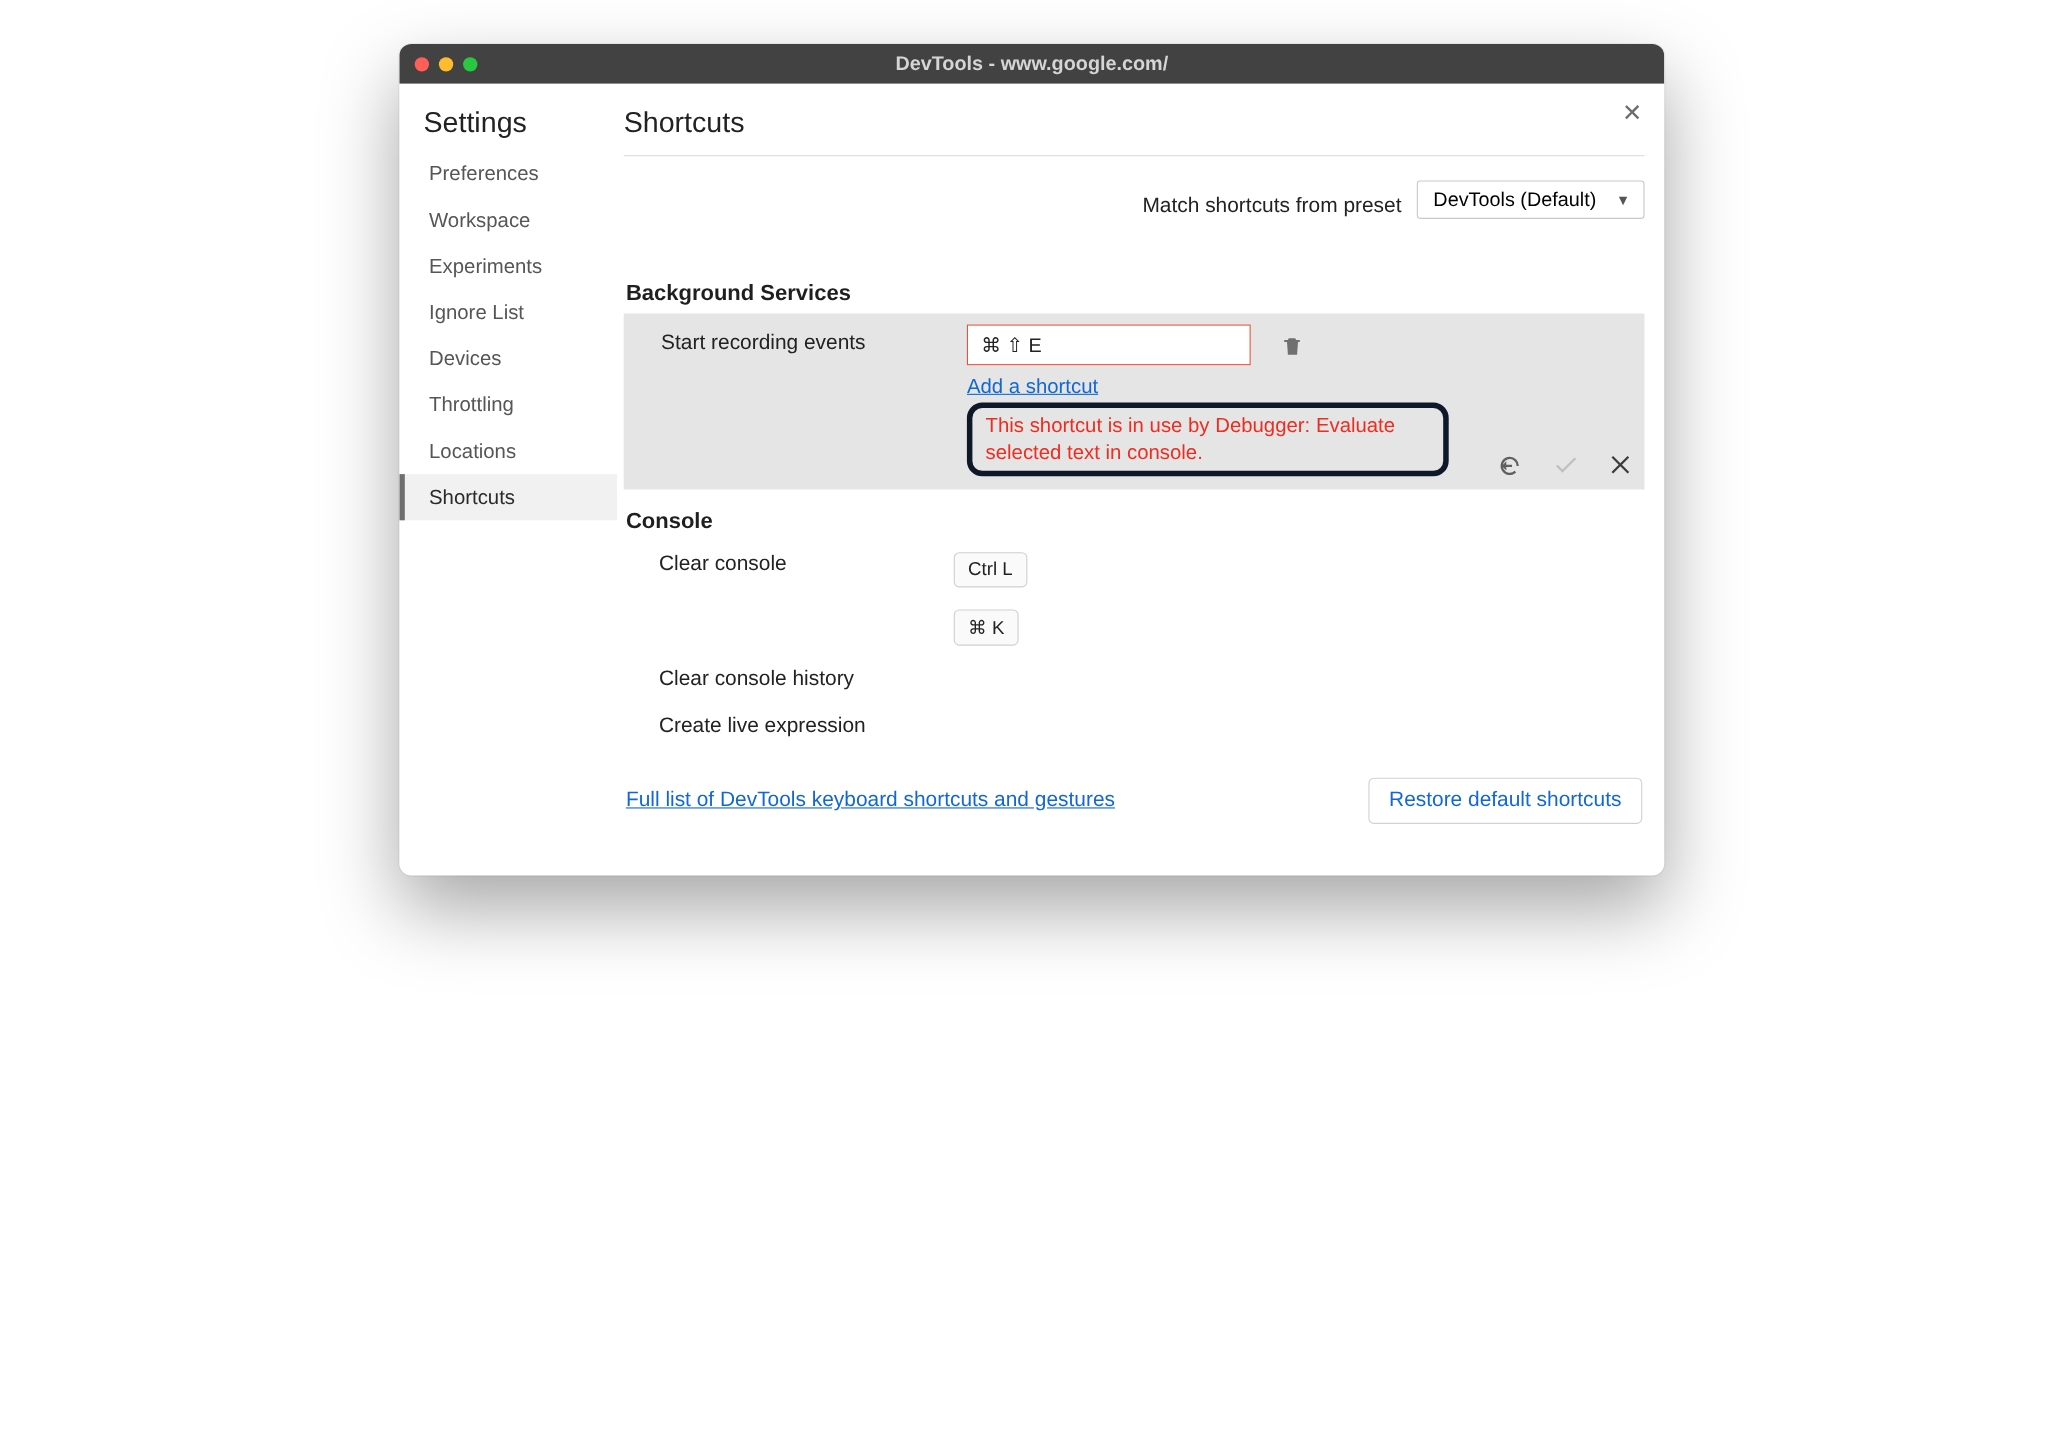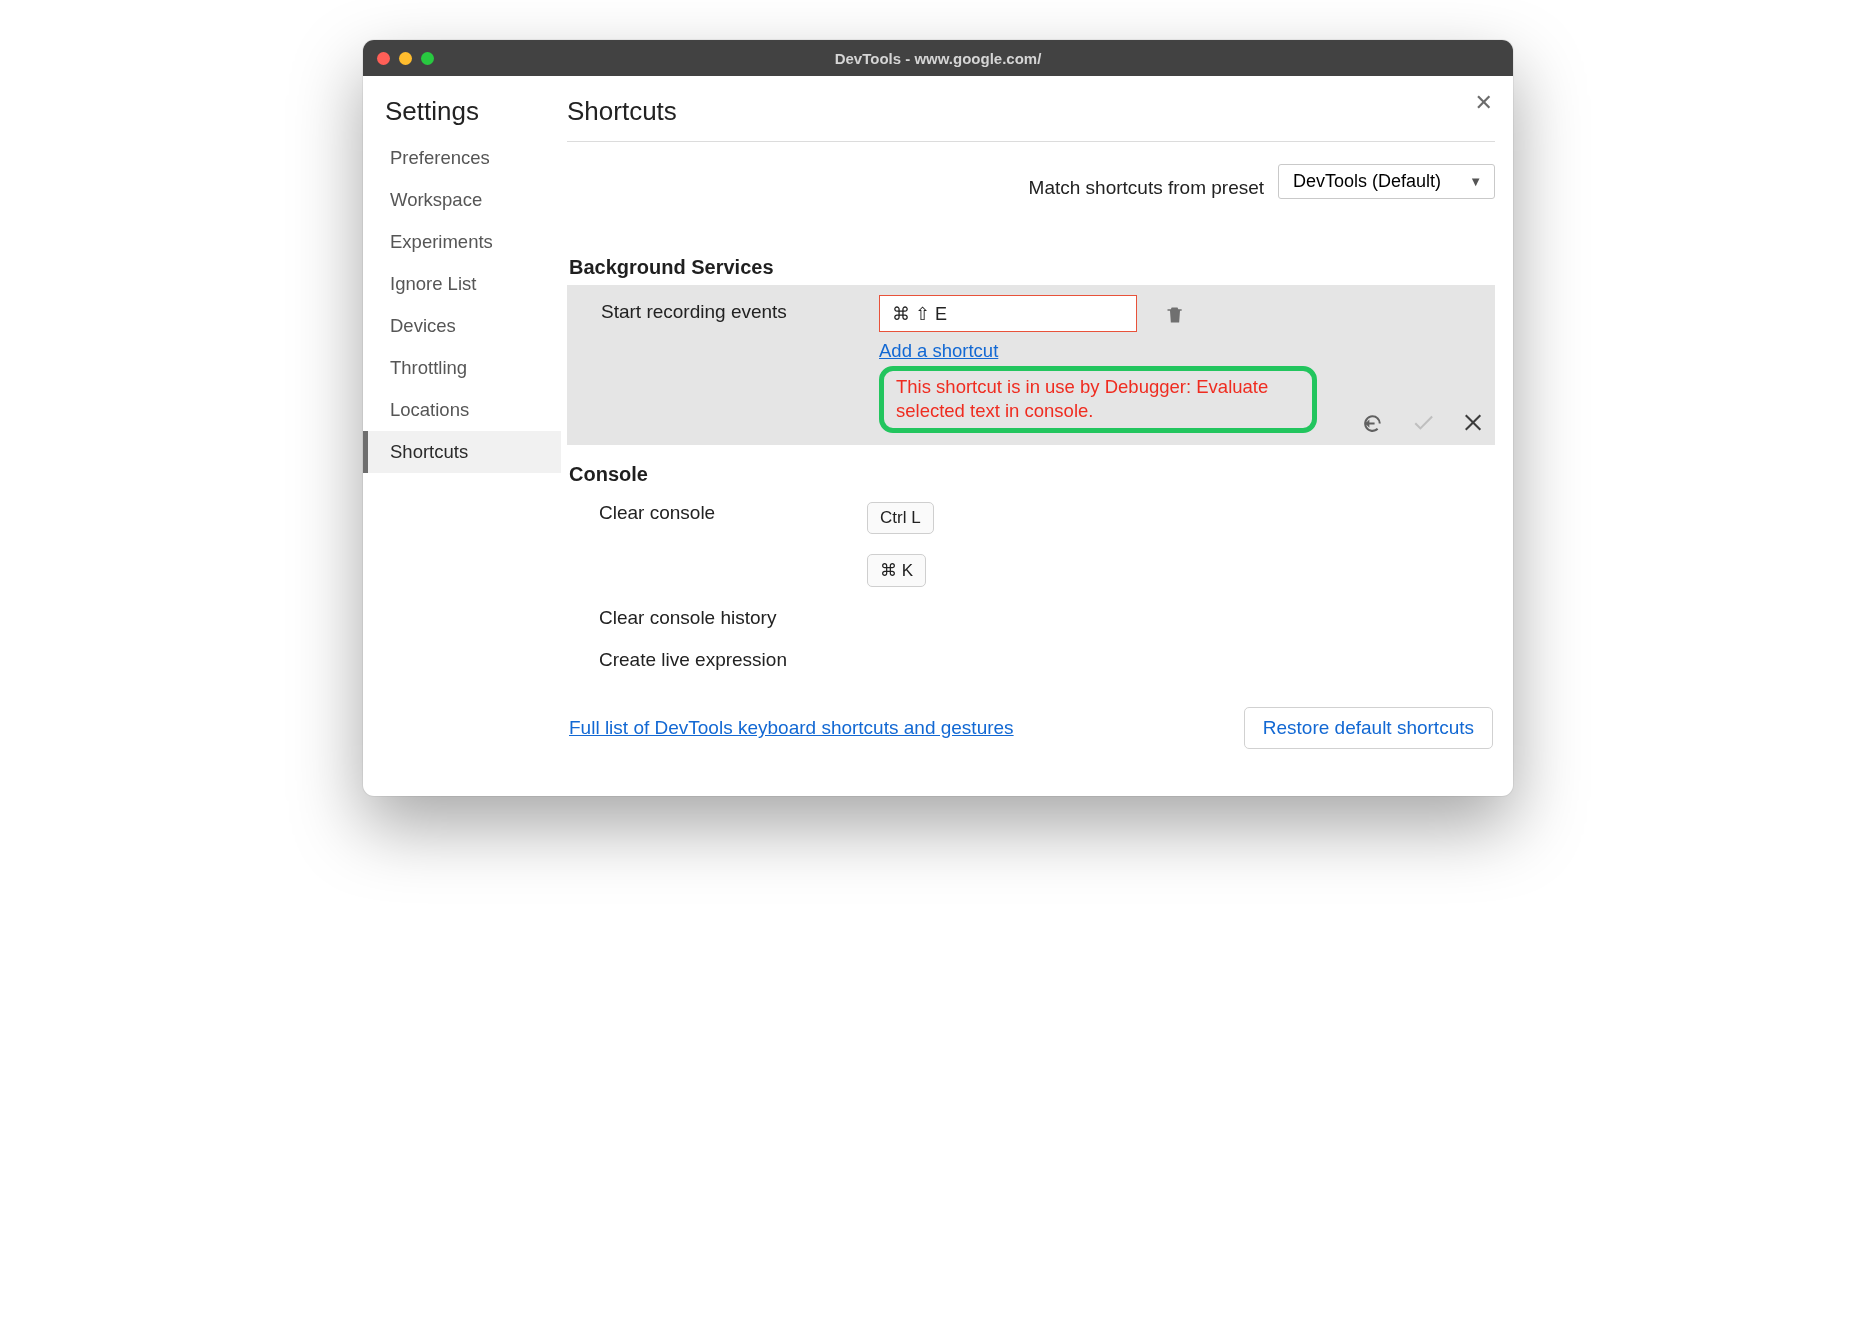--- a/index.html
+++ b/index.html
@@ -27,21 +27,21 @@
       padding: 0 14px;
       position: relative;
     }
     .traffic-lights { display: flex; gap: 9px; }
     .tl { width: 13px; height: 13px; border-radius: 50%; }
     .tl-close    { background: #ff5f57; }
     .tl-minimize { background: #ffbd2e; }
     .tl-zoom     { background: #28c940; }
     .titlebar-title {
       position: absolute; left: 0; right: 0; text-align: center;
-      color: #d5d5d5; font-size: 15px; font-weight: 600;
+      color: #d5d5d5; font-size: 18px; font-weight: 600;
       pointer-events: none;
     }
     .content {
       display: flex;
       position: relative;
       min-height: 720px;
     }
     .close-x {
       position: absolute; top: 14px; right: 20px;
       font-size: 22px; color: #6c6c6c; cursor: pointer;
@@ -71,21 +71,21 @@
       font-size: 26px; font-weight: 400; color: #222;
       padding-bottom: 14px;
     }
     .hr { border: none; border-top: 1px solid #dcdcdc; margin-bottom: 22px; }
     .preset-row {
       display: flex; justify-content: flex-end; align-items: flex-end;
       gap: 14px; margin-bottom: 57px;
     }
     .preset-label { font-size: 19px; color: #222; }
     .select {
-      display: flex; align-items: center; gap: 28px;
+      display: flex; align-items: center; gap: 18px;
       border: 1px solid #c9c9c9; border-radius: 3px;
       padding: 6px 12px 6px 14px; font-size: 18px; background: #fff;
       cursor: pointer;
     }
     .select-chevron { color: #555; font-size: 13px; }
 
     .section-heading {
       font-size: 20px; font-weight: 700; color: #1f1f1f;
       margin-bottom: 6px; padding-left: 2px;
     }
@@ -107,21 +107,21 @@
     .trash-icon {
       display: inline-flex; margin-left: 24px; vertical-align: middle;
       cursor: pointer;
     }
     .trash-icon svg { width: 20px; height: 22px; fill: #707070; }
     .add-link {
       font-size: 18.5px; color: #1268d3; text-decoration: underline;
       margin-top: 8px; display: inline-block; cursor: pointer;
     }
     .error-box {
-      margin-top: 4px; border: 5px solid #22c55e; border-radius: 14px;
+      margin-top: 4px; border: 5px solid #0f172a; border-radius: 14px;
       padding: 4px 12px 6px 12px; width: 438px;
       font-size: 18.5px; color: #ef2c20; line-height: 1.28;
       background: #e5e5e5;
     }
     .edit-actions {
       position: absolute; right: 8px; bottom: 10px;
       display: flex; align-items: center; gap: 26px;
     }
     .edit-actions .ic { cursor: pointer; display: inline-flex; }
     .edit-actions svg { width: 25px; height: 25px; fill: #707070; }

